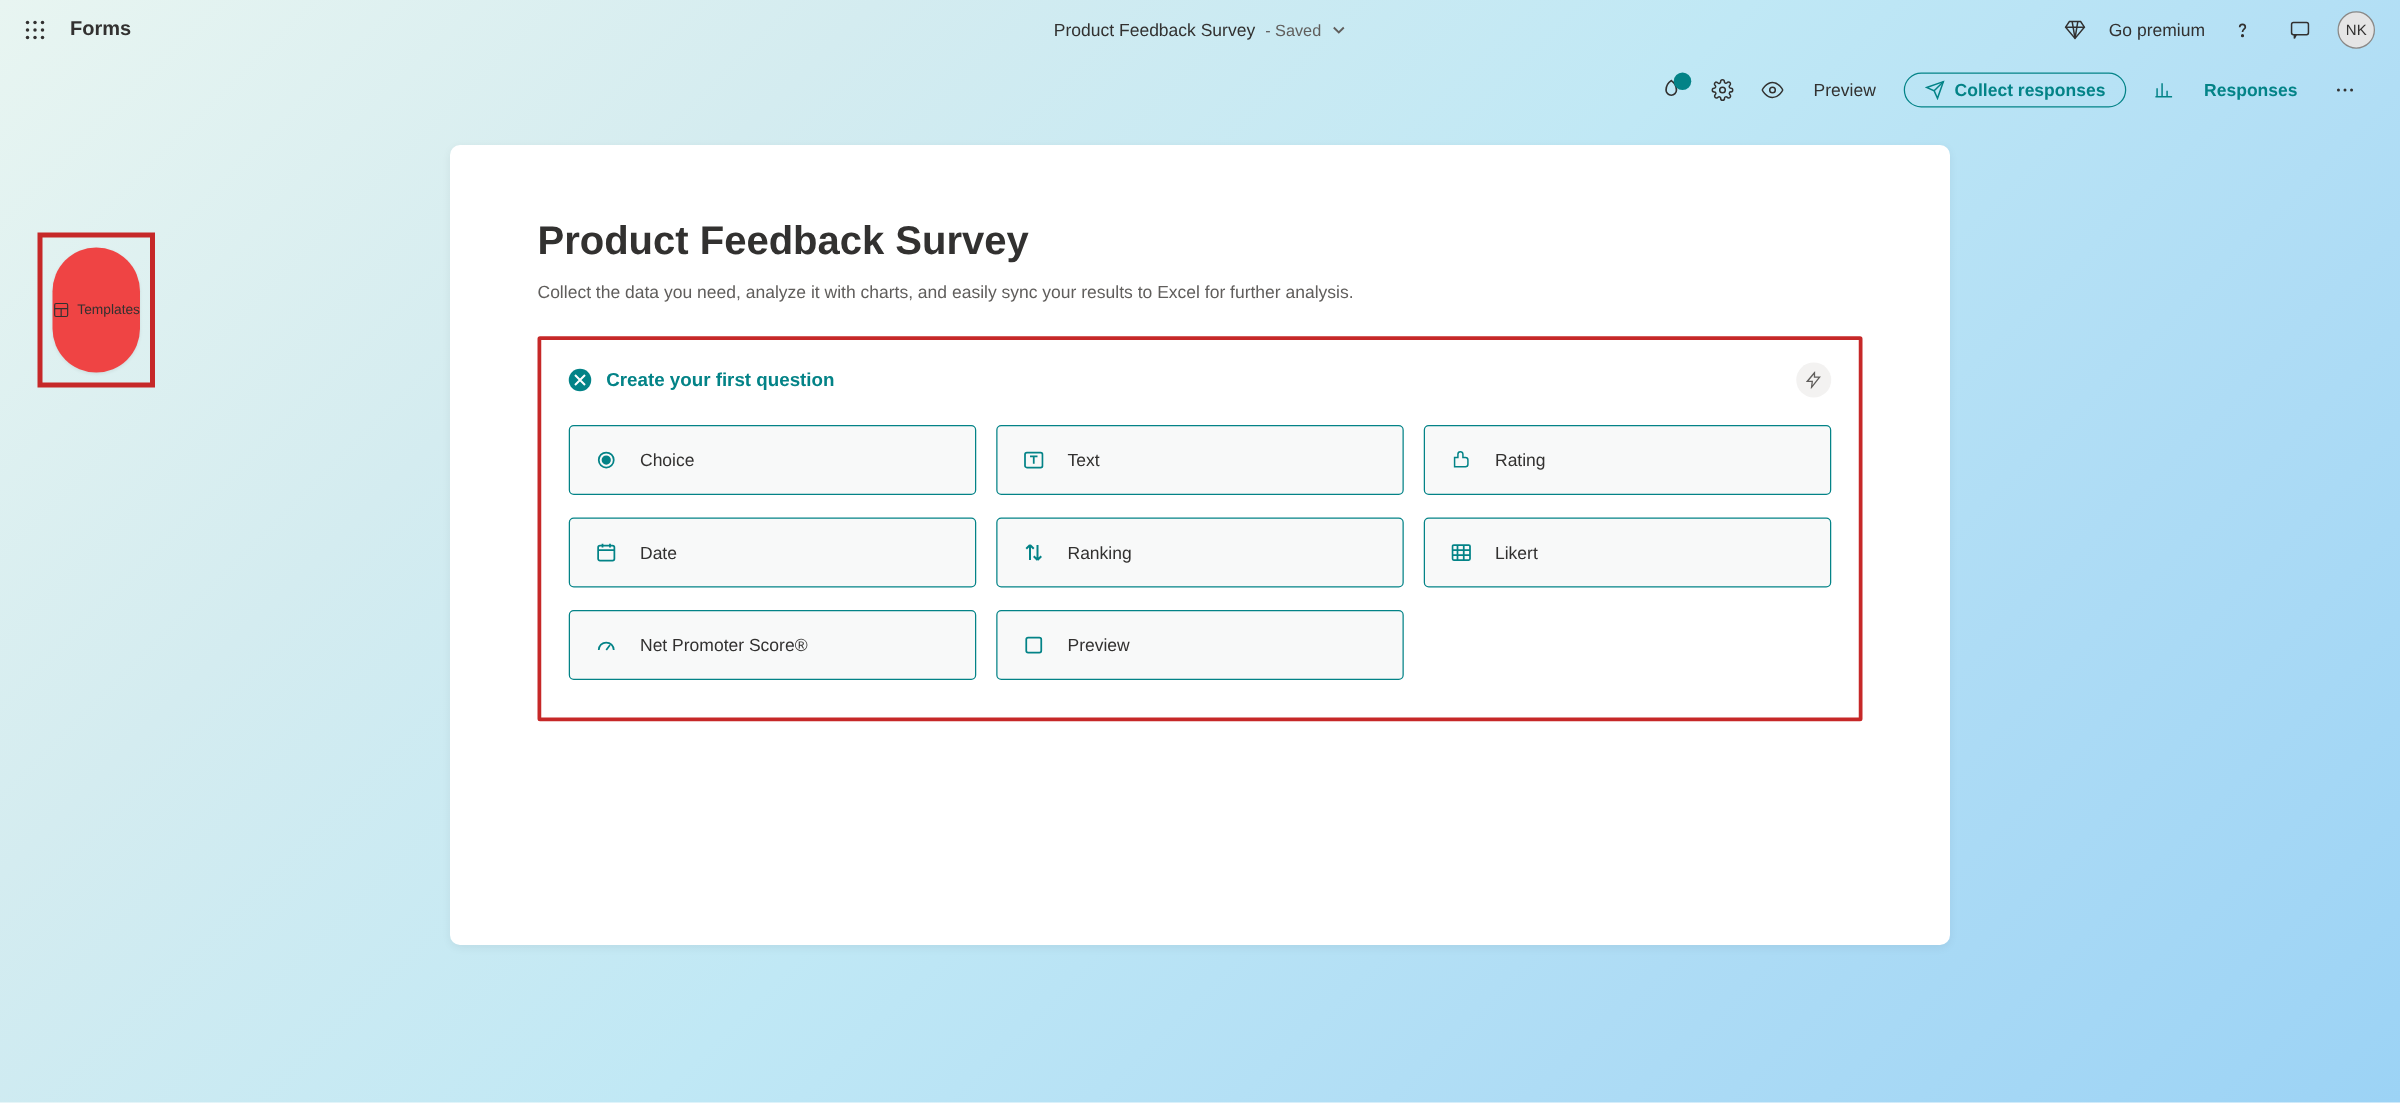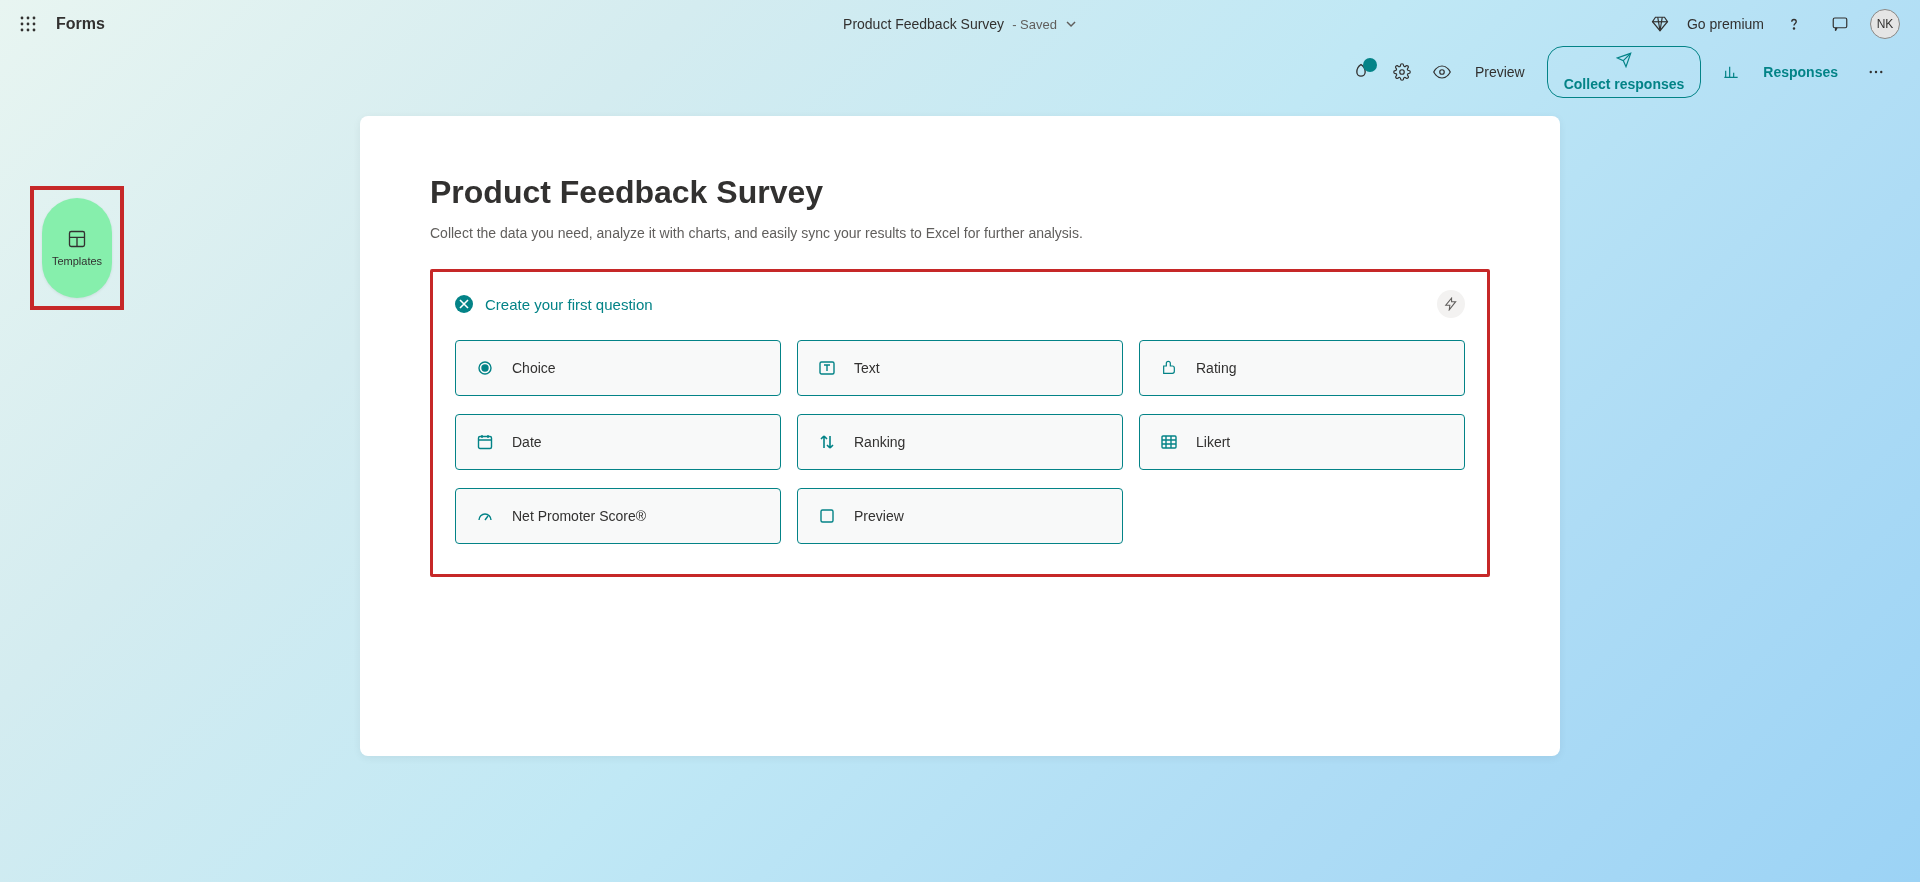--- a/index.html
+++ b/index.html
@@ -61,21 +61,21 @@
   .tool-item {
     display: flex; align-items: center; gap: 24px;
     font-size: 14px; cursor: pointer;
     color: #323130;
   }
   .tool-item.teal { color: #038387; font-weight: 600; }
   .collect-btn {
     border: 1px solid #038387; border-radius: 16px;
     padding: 5px 16px; color: #038387; font-weight: 600;
     display: flex; align-items: center; gap: 8px;
-    cursor: pointer; font-size: 14px; background: transparent; flex-direction: column;
+    cursor: pointer; font-size: 14px; background: transparent;
   }
   .copilot-wrap { position: relative; }
   .copilot-badge {
     position: absolute; top: -4px; right: -6px;
     background: #038387; border-radius: 8px;
     min-width: 14px; height: 14px;
   }
   
   .canvas-wrap {
     position: relative;
@@ -84,23 +84,23 @@
     padding-top: 20px;
   }
   .templates-sidebar {
     position: absolute;
     left: 30px; top: 90px;
     border: 4px solid #c62828;
     padding: 8px;
   }
   .templates-pill {
     width: 70px; height: 100px;
-    background: #86efac;
+    background: #ef4444;
     border-radius: 35px;
-    display: flex; flex-direction: column; align-items: center; justify-content: center;
+    display: flex; flex-direction: row; align-items: center; justify-content: center;
     gap: 6px;
     box-shadow: 0 1px 3px rgba(0,0,0,0.08);
     cursor: pointer;
   }
   .templates-pill span { font-size: 11px; }
   .form-card {
     width: 1200px;
     background: #fff;
     border-radius: 8px;
     box-shadow: 0 2px 8px rgba(0,0,0,0.06);
@@ -120,21 +120,21 @@
   .qb-header {
     display: flex; align-items: center; justify-content: space-between;
     margin-bottom: 22px;
   }
   .qb-header-left { display: flex; align-items: center; gap: 12px; }
   .close-circle {
     width: 18px; height: 18px; border-radius: 50%;
     background: #038387; display: flex; align-items: center; justify-content: center;
     color: #fff; font-size: 11px; cursor: pointer;
   }
-  .qb-title { color: #038387; font-weight: 400; font-size: 15px; }
+  .qb-title { color: #038387; font-weight: 700; font-size: 15px; }
   .lightning {
     width: 28px; height: 28px; border-radius: 50%;
     background: #f3f2f1; display: flex; align-items: center; justify-content: center;
     cursor: pointer;
   }
   .type-grid {
     display: grid;
     grid-template-columns: repeat(3, 1fr);
     gap: 18px 16px;
   }

